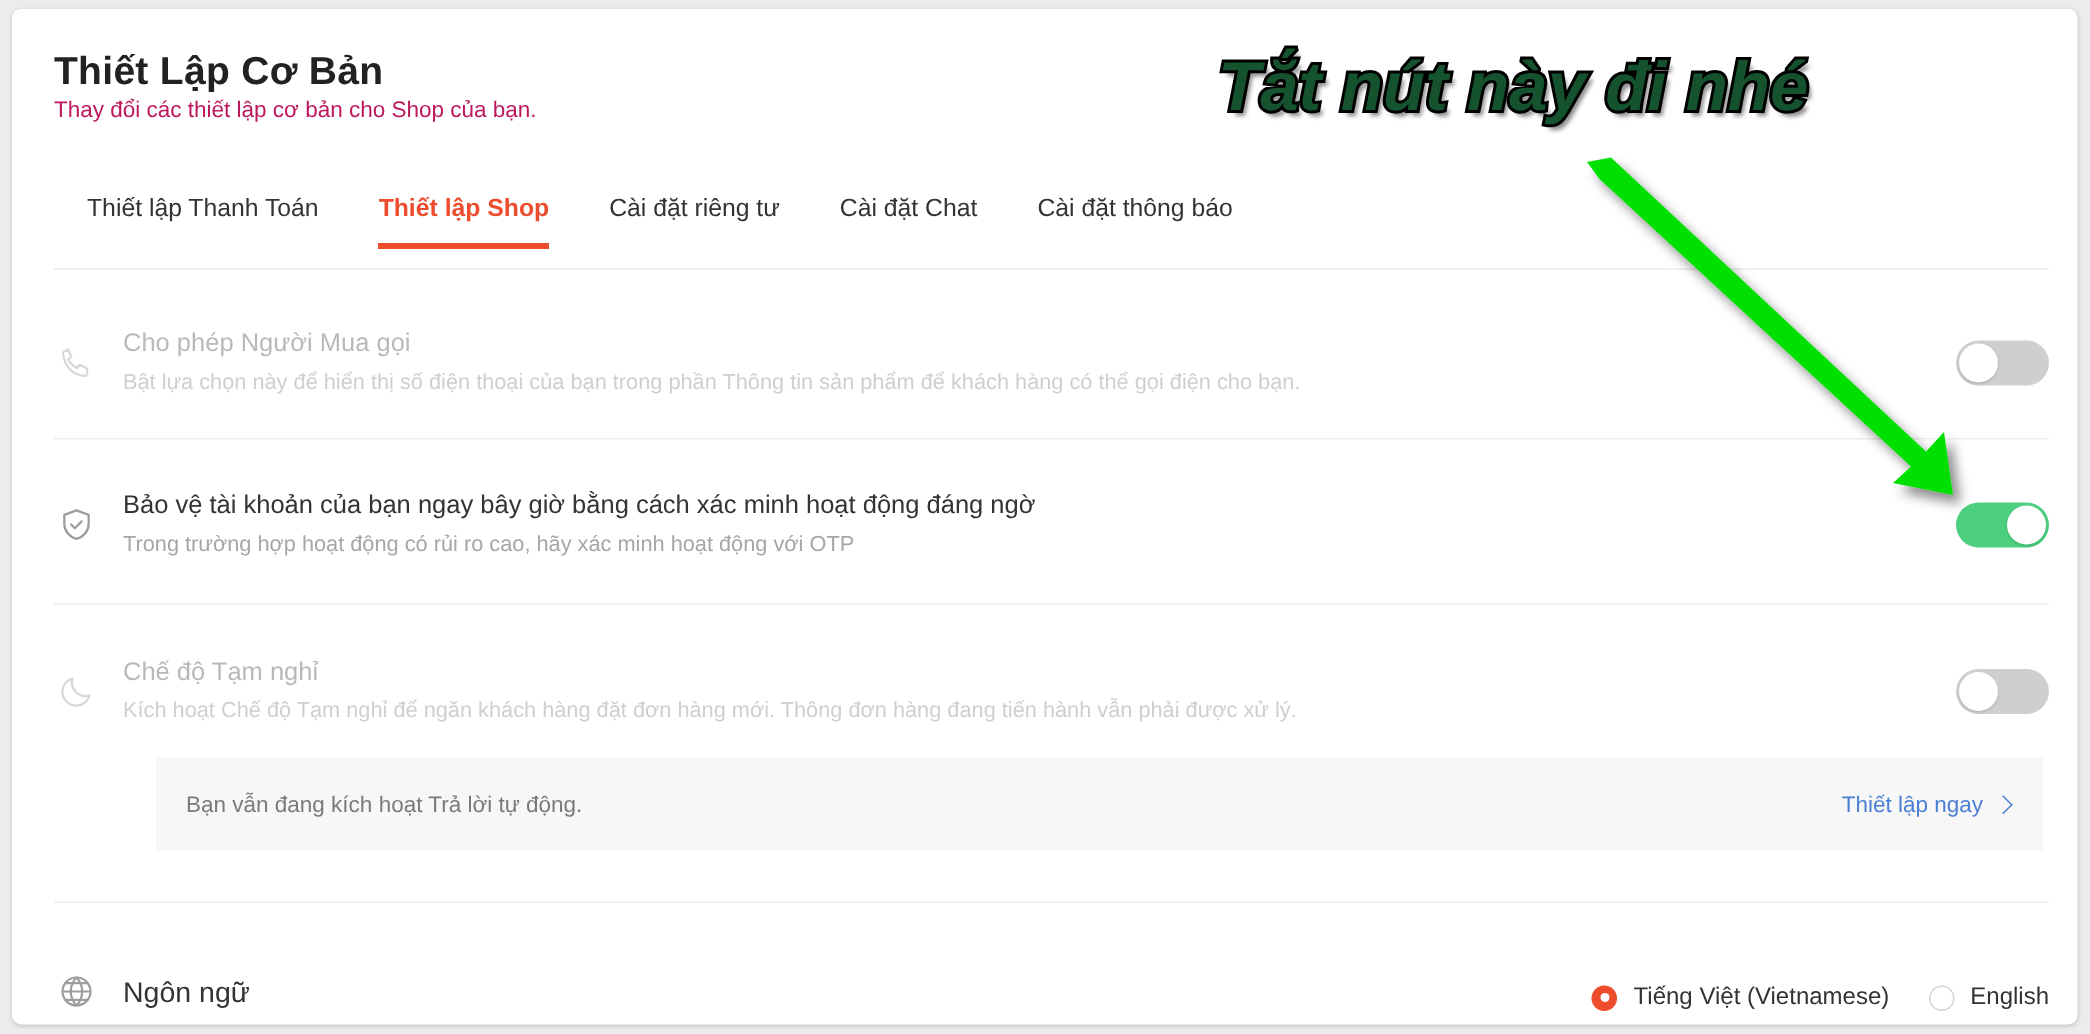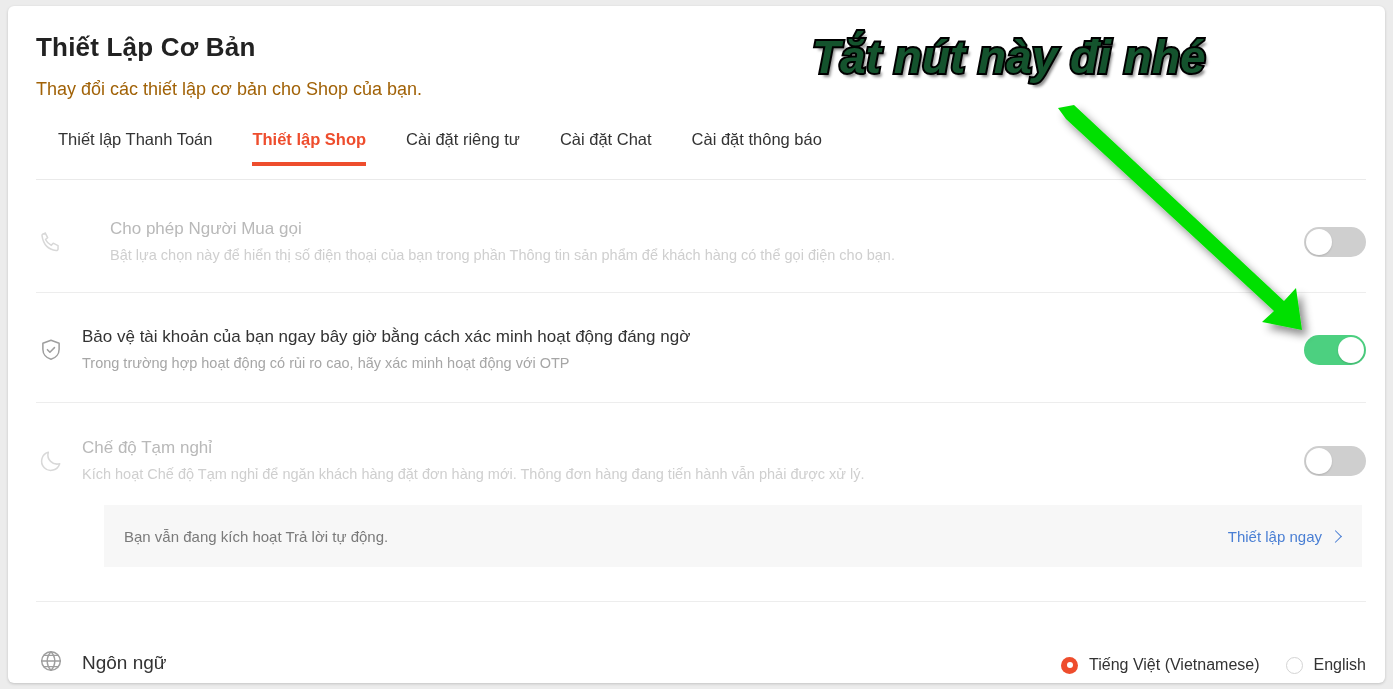--- a/index.html
+++ b/index.html
@@ -28,23 +28,23 @@
   .page-title {
     position: absolute;
     left: 28px; top: 26px;
     font-size: 26px;
     font-weight: bold;
     color: #222222;
     letter-spacing: .2px;
   }
   .page-subtitle {
     position: absolute;
-    left: 28px; top: 73px;
-    font-size: 18px;
-    color: #a16207;
+    left: 28px; top: 59px;
+    font-size: 15px;
+    color: #be185d;
   }
   
   .tabs {
     position: absolute;
     left: 28px; top: 118px;
     width: 1330px;
     height: 56px;
     display: flex;
     align-items: flex-start;
   }
@@ -238,21 +238,21 @@
 
     <div class="tabs">
       <div class="tab">Thiết lập Thanh Toán</div>
       <div class="tab active">Thiết lập Shop</div>
       <div class="tab">Cài đặt riêng tư</div>
       <div class="tab">Cài đặt Chat</div>
       <div class="tab">Cài đặt thông báo</div>
     </div>
     <div class="tabs-rule"></div>
 
-    <div class="row dim" style="top:196px;height:80px;gap:28px;">
+    <div class="row dim" style="top:196px;height:80px;">
       <div class="row-icon">
         <svg width="26" height="26" viewBox="0 0 24 24" fill="none" stroke="#d8d8d8" stroke-width="1.4" stroke-linecap="round" stroke-linejoin="round">
           <path d="M6.6 3.5 8.9 8l-2 1.7a12 12 0 0 0 5.4 5.4l1.7-2 4.5 2.3v3c0 .9-.8 1.6-1.7 1.5C9.6 19.1 4.9 14.4 3.7 6.2 3.6 5.3 4.3 4.5 5.2 4.5h1.4Z"></path>
         </svg>
       </div>
       <div class="row-text">
         <div class="row-title">Cho phép Người Mua gọi</div>
         <div class="row-desc">Bật lựa chọn này để hiển thị số điện thoại của bạn trong phần Thông tin sản phẩm để khách hàng có thể gọi điện cho bạn.</div>
       </div>
       <div class="toggle dim">

